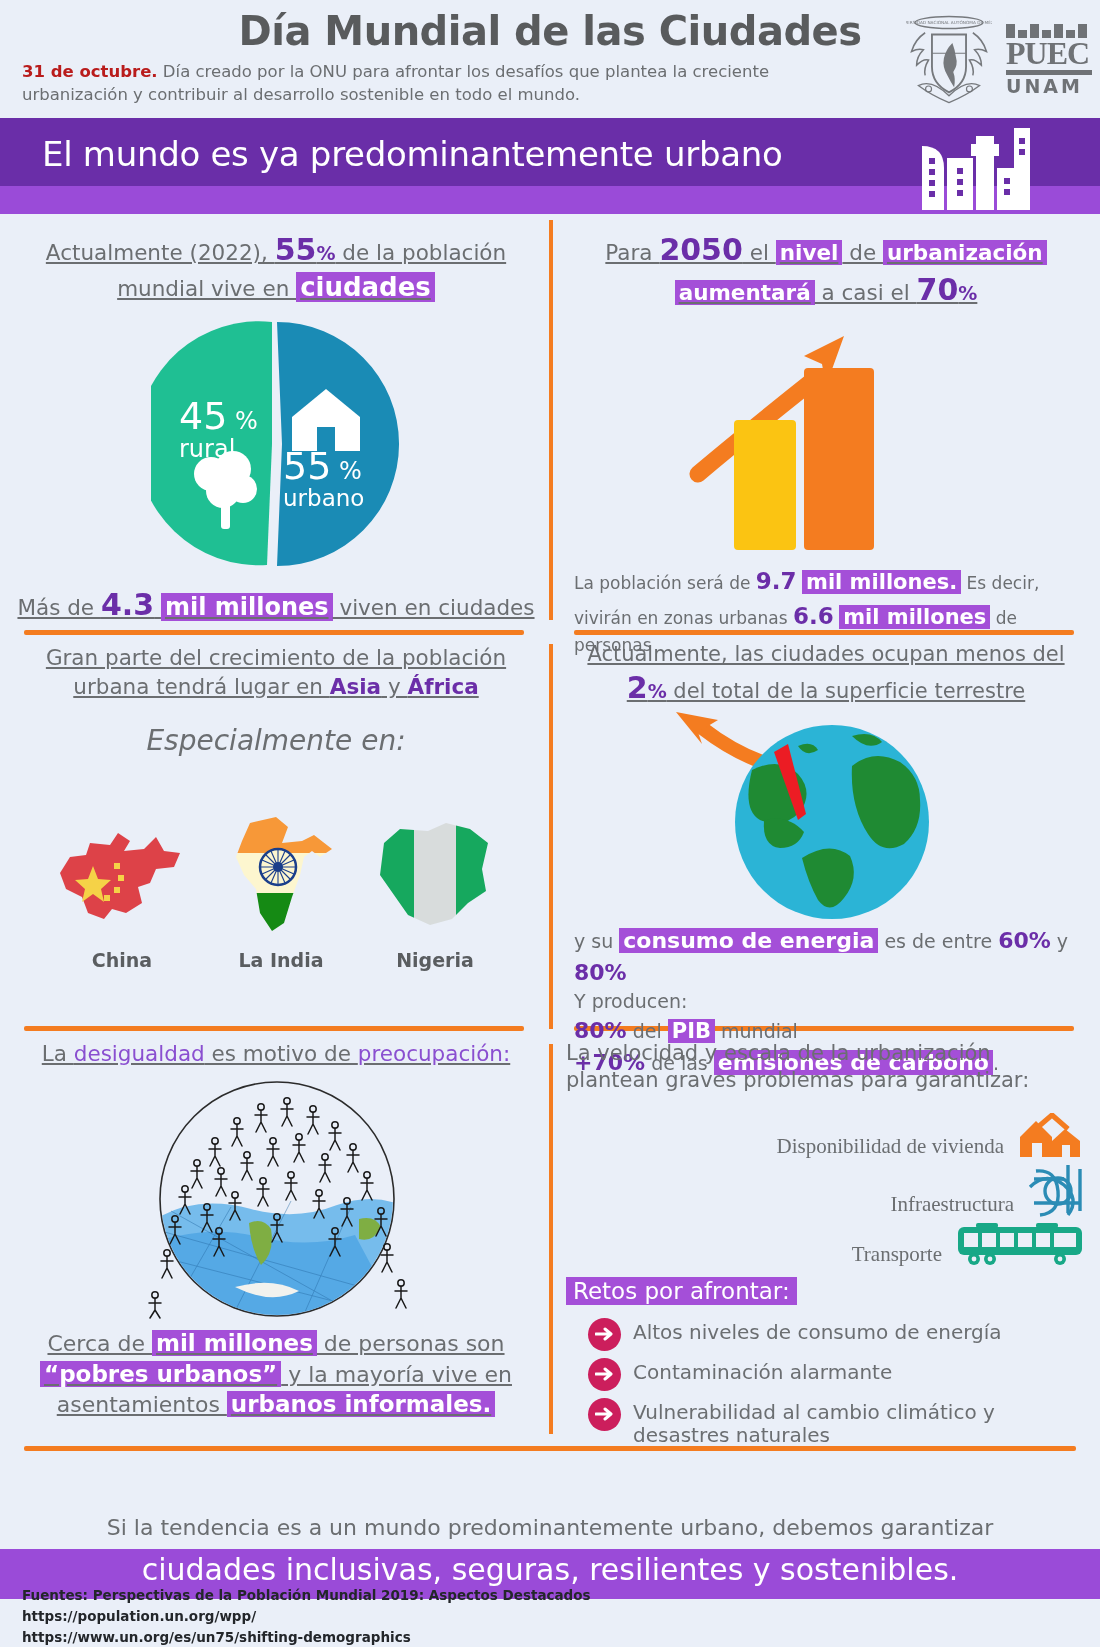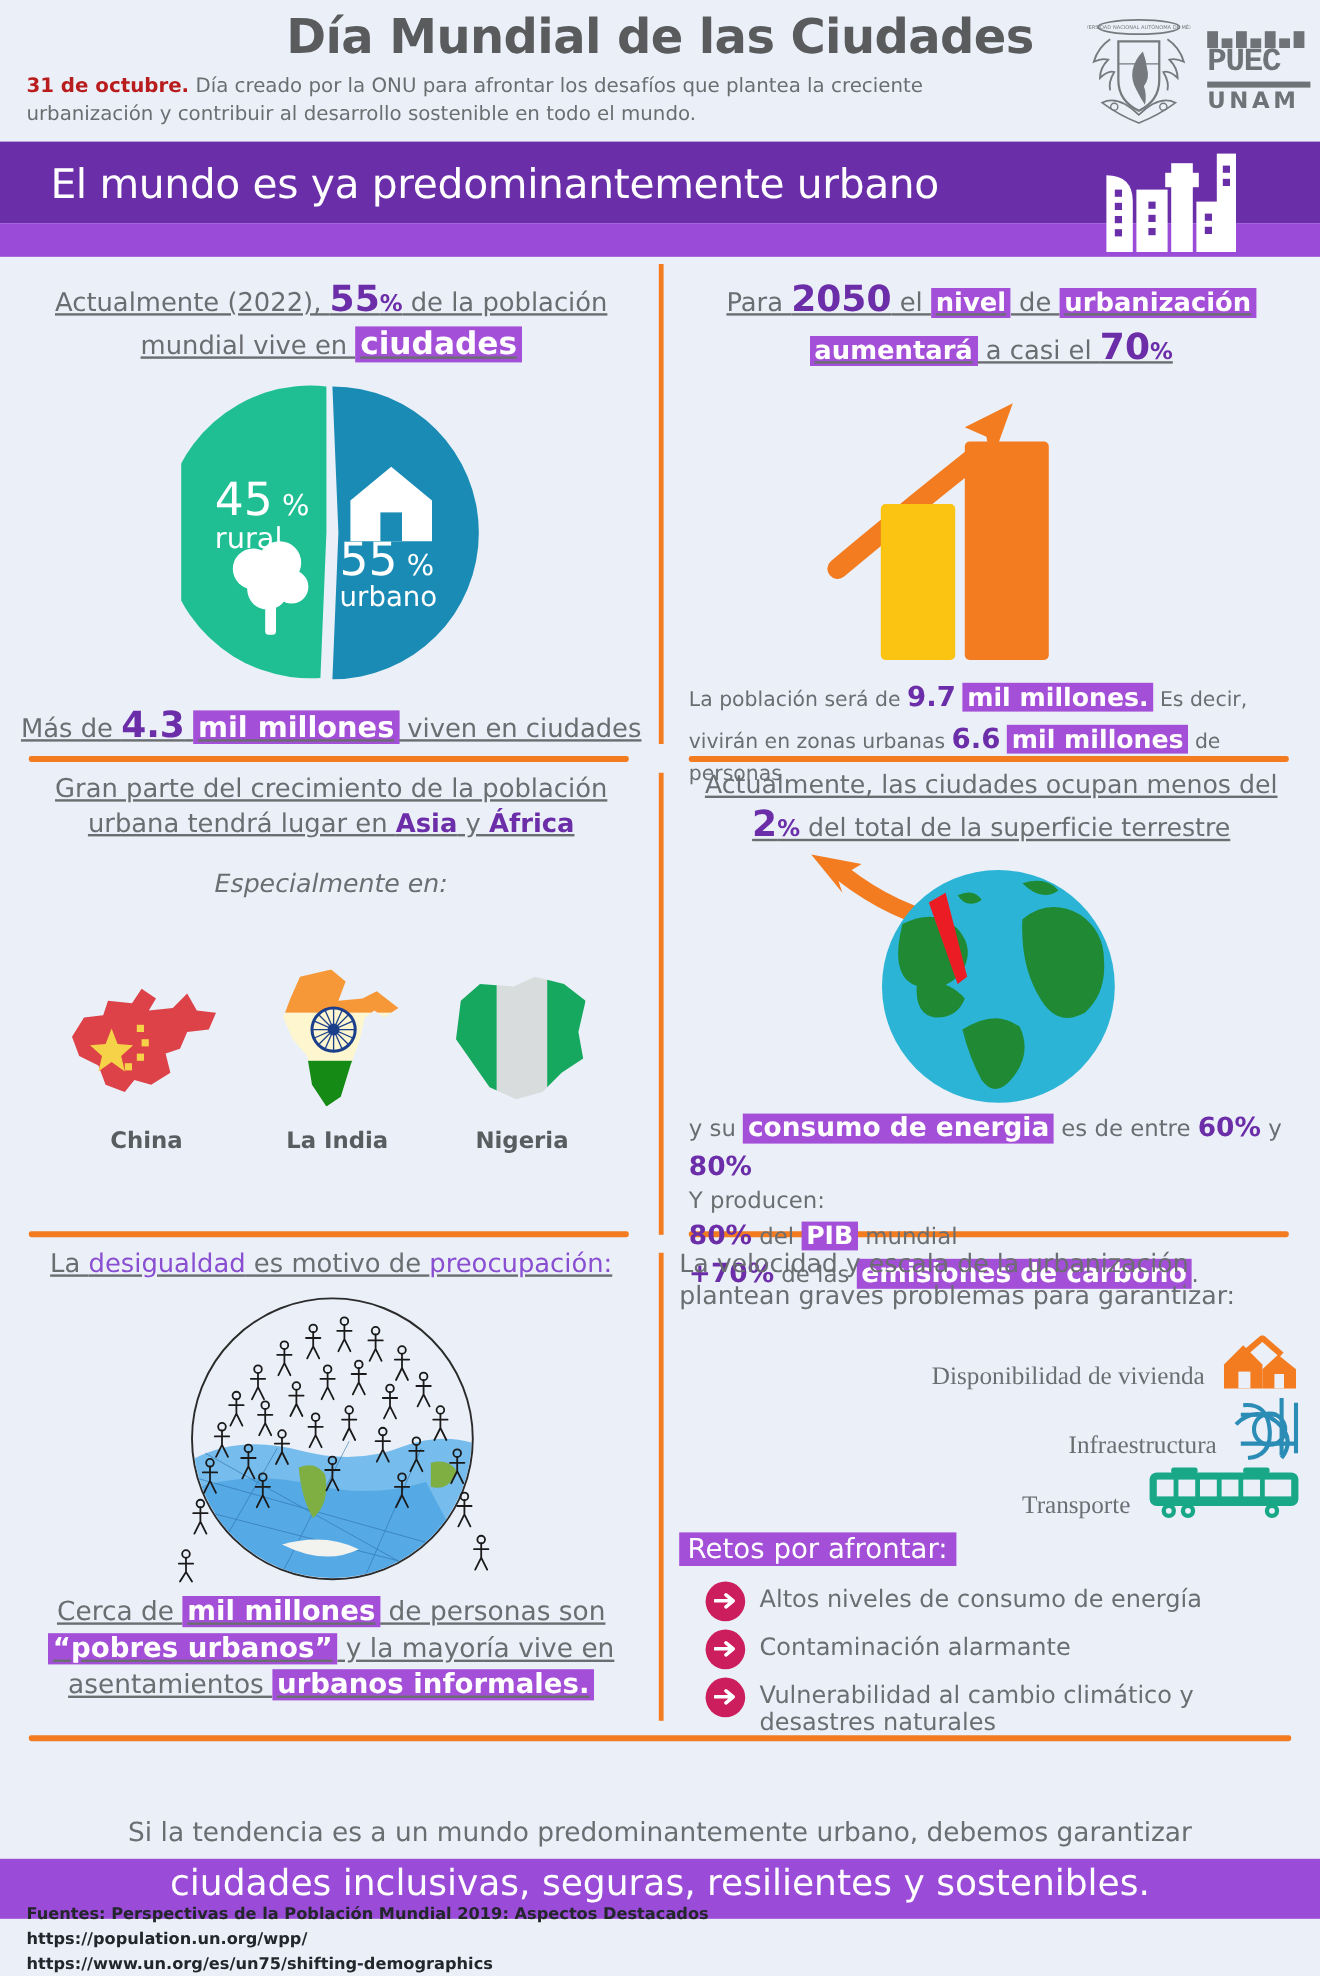--- a/index.html
+++ b/index.html
@@ -21,21 +21,21 @@
   .header-sub{
     position:absolute;left:22px;top:60px;width:820px;
     font-size:16.5px;line-height:1.42;color:#6b6e71;
   }
   .header-sub b{color:#b91c1c;}
   .logos{position:absolute;right:8px;top:14px;display:flex;align-items:center;gap:14px;}
   .unam-shield{width:86px;height:92px;}
   .puec-block{width:86px;height:86px;display:flex;flex-direction:column;justify-content:center;}
   .puec-castle{display:flex;height:14px;align-items:flex-end;gap:3px;}
   .puec-castle i{display:block;width:9px;background:#6f7276;}
-  .puec-word{font-family:Liberation Mono, monospace;font-weight:bold;font-size:27px;color:#6f7276;line-height:.95;letter-spacing:-1px;}
+  .puec-word{font-family:Liberation Serif, serif;font-weight:bold;font-size:32px;color:#6f7276;line-height:.95;letter-spacing:-1px;}
   .puec-rule{height:5px;background:#6f7276;margin:2px 0;}
   .unam-word{font-weight:bold;font-size:19px;color:#6f7276;letter-spacing:3px;line-height:1;}
 
   
   .banner{position:relative;height:96px;}
   .banner-dark{position:absolute;left:0;right:0;top:0;height:68px;background:#6a2ea8;}
   .banner-light{position:absolute;left:0;right:0;top:68px;height:28px;background:#9a4bd8;}
   .banner-text{
     position:absolute;left:42px;top:16px;
     font-size:34px;color:#ffffff;font-weight:500;letter-spacing:-.3px;z-index:3;
@@ -216,21 +216,21 @@
         <span>La población será de </span><span style="font-size:23px;font-weight:bold;color:#6b2ea8">9.7</span>
         <span class="hl" style="font-size:21px">mil millones.</span><span> Es decir, vivirán en zonas urbanas </span><span style="font-size:23px;font-weight:bold;color:#6b2ea8">6.6</span>
         <span class="hl" style="font-size:21px">mil millones</span><span> de personas</span>
       </div>
     </div>
 
     <div class="cell" style="left:16px;top:430px;width:520px;height:380px">
       <div class="ctext">
         <span>Gran parte del crecimiento de la población urbana tendrá lugar en </span><span class="purp">Asia</span><span> y </span><span class="purp">África</span>
       </div>
-      <div style="text-align:center;font-style:italic;font-size:21px;margin-top:22px;color:#6b6e71">Especialmente en:</div>
+      <div style="text-align:center;font-style:italic;font-size:28px;margin-top:22px;color:#6b6e71">Especialmente en:</div>
 
       <div class="flag-row" style="margin-top:56px;padding:0 24px">
         <div class="flag-cell">
           <svg width="140" height="120" viewBox="0 0 140 120">
             <path d="M8 56 L18 40 L34 38 L38 26 L58 28 L66 16 L78 24 L72 34 L92 32 L104 20 L112 34 L128 36 L122 50 L104 52 L98 66 L86 70 L90 86 L74 96 L60 92 L52 102 L36 96 L30 80 L14 72 Z" fill="#dd4248"></path>
             <path d="M36 62 l5 -13 l5 13 l13 1 l-10 9 l3 13 l-11 -8 l-11 8 l3 -13 l-10 -9 Z" fill="#f5d247"></path>
             <rect x="62" y="46" width="6" height="6" fill="#f5d247"></rect>
             <rect x="66" y="58" width="6" height="6" fill="#f5d247"></rect>
             <rect x="62" y="70" width="6" height="6" fill="#f5d247"></rect>
             <rect x="52" y="78" width="6" height="6" fill="#f5d247"></rect>

